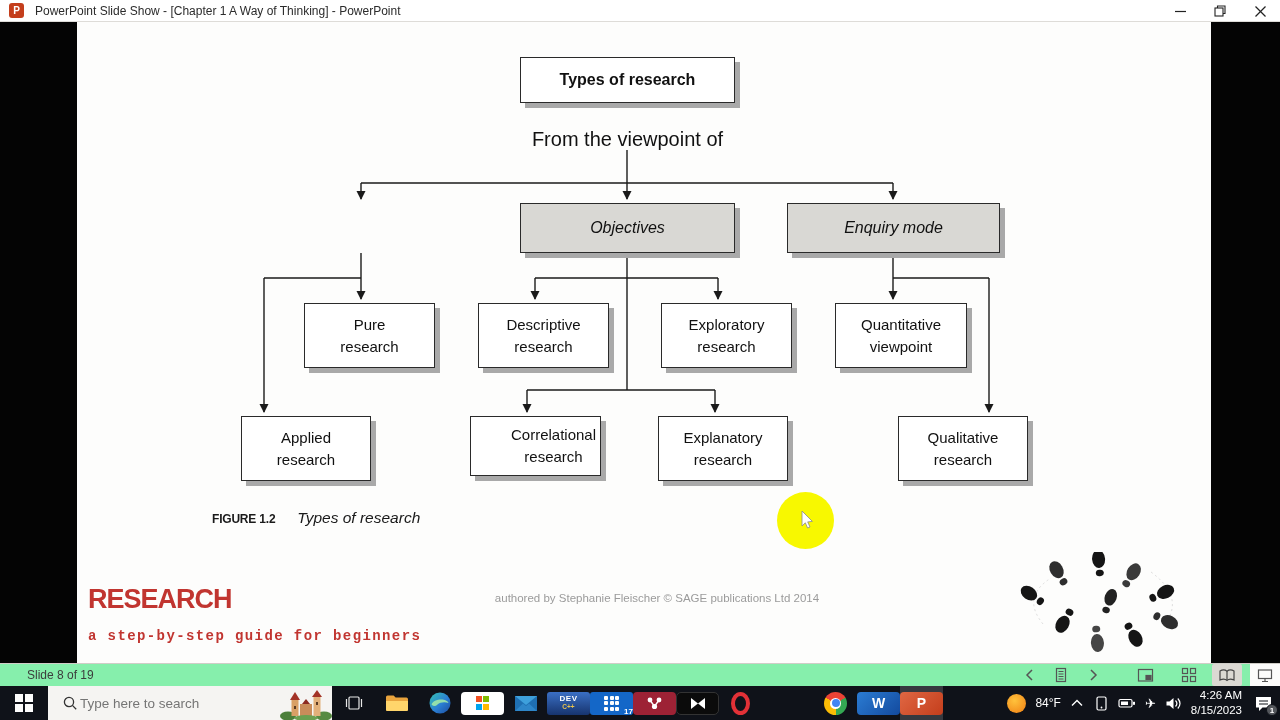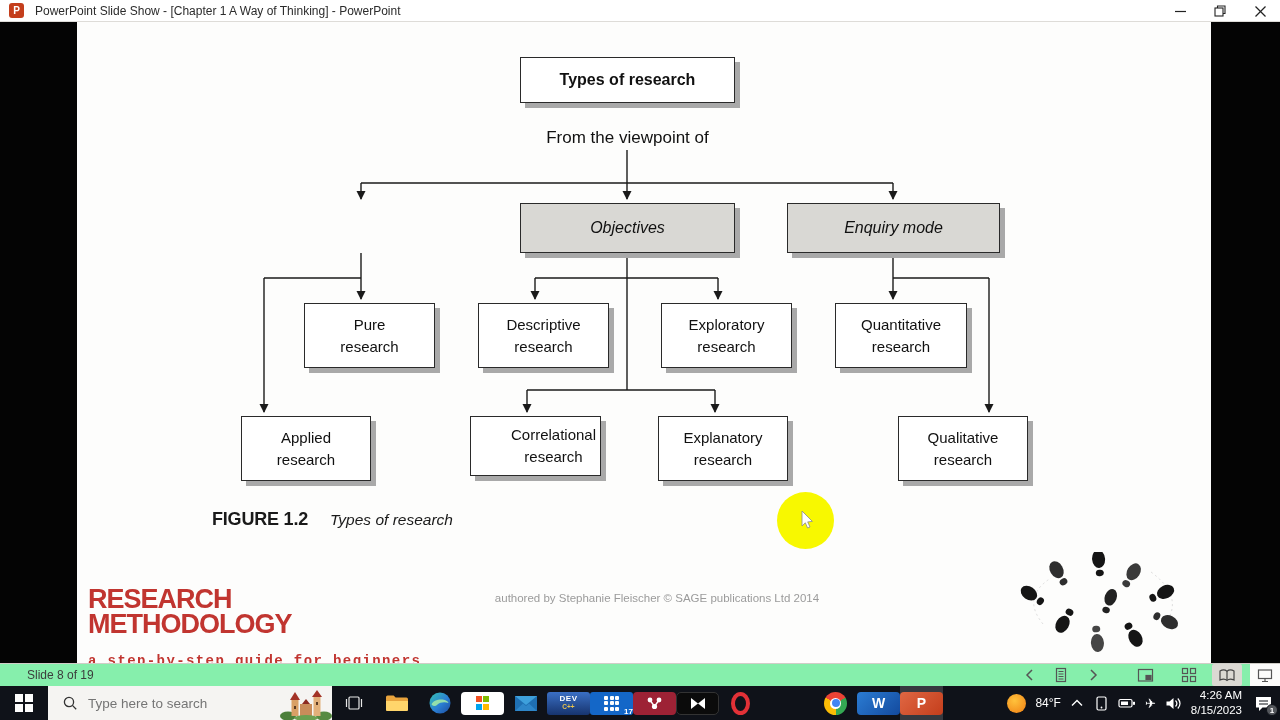--- a/index.html
+++ b/index.html
@@ -22,24 +22,24 @@
   #connectors { position:absolute; left:0; top:0; z-index:1; }
 
   .dbox { position:absolute; border:1.4px solid #2a2a2a; background:#fff; box-shadow:5px 5px 0 #a9a9a9;
           display:flex; align-items:center; justify-content:center; text-align:center;
           font-size:15px; color:#111; z-index:2; }
   .dbox.gray { background:#d9d8d4; font-style:italic; font-size:16px; }
   .dbox.root { font-weight:bold; font-size:16px; }
   .wrap2 { white-space:pre-line; line-height:1.45;margin-left:8px; }
 
   #subtitle { position:absolute; left:428px; top:106px; width:245px; text-align:center;
-              font-size:17px; color:#111; z-index:2; }
+              font-size:20px; color:#111; z-index:2; }
 
   #caption { position:absolute; left:135px; top:487px; display:flex; align-items:baseline; gap:22px; z-index:2; }
-  #caption .fig { font-size:18px; font-weight:bold; letter-spacing:-0.2px; color:#1a1a1a; }
+  #caption .fig { font-size:12px; font-weight:bold; letter-spacing:-0.2px; color:#1a1a1a; }
   #caption .cap-italic { font-style:italic; font-size:15.5px; color:#1a1a1a; }
 
   #highlight { position:absolute; left:700px; top:470px; width:57px; height:57px; border-radius:50%;
                background:#f8f800; z-index:3; }
   #cursor { position:absolute; left:24px; top:19px; }
 
   #logo { position:absolute; left:11px; top:565px; color:#c13530; z-index:2; }
   .logo-line { font-weight:bold; font-size:27px; line-height:25px; letter-spacing:-1px; }
   .logo-tag { font-family:"Liberation Mono",monospace; font-weight:bold; font-size:14px;
               letter-spacing:1.4px; margin-top:16px; white-space:nowrap; }
@@ -62,21 +62,21 @@
   
   #taskbar { position:absolute; top:686px; left:0; width:1280px; height:34px; background:#0f1219;
              display:flex; align-items:stretch; z-index:6; }
   #start { width:48px; display:flex; align-items:center; justify-content:center; flex:none; }
   .win-logo { display:grid; grid-template-columns:8px 8px; grid-template-rows:8px 8px; gap:1.5px; }
   .win-logo div { background:#fcfcfc; }
   #searchbox { width:284px; background:#f5f4f2; display:flex; align-items:center; position:relative;
                flex:none; overflow:hidden; }
   #searchbox .mag { margin-left:14px; flex:none; }
   #search-input { border:none; outline:none; background:transparent; font-size:13.5px; color:#222;
-                  width:175px; margin-left:10px; font-family:"Liberation Sans",sans-serif; }
+                  width:175px; margin-left:2px; font-family:"Liberation Sans",sans-serif; }
   #search-castle { position:absolute; right:0px; bottom:0px; }
   .tb-slot { width:43px; display:flex; align-items:center; justify-content:center; flex:none; position:relative; }
   .tb-slot.active { background:rgba(255,255,255,0.17); }
   .gap-before { margin-left:52px; }
 
   .ic-sq { width:45px; height:23px; border-radius:4px; display:flex; align-items:center;
            justify-content:center; color:#fff; font-weight:bold; }
   .ic-word { background:linear-gradient(135deg,#2b7cd3,#134a9e); font-size:14px; }
   .ic-ppt  { background:linear-gradient(135deg,#e06743,#c43e1c); font-size:14px; }
   .ic-dev  { background:linear-gradient(180deg,#3a6fc4,#17346e); border-radius:3px; flex-direction:column; line-height:1; }
@@ -176,21 +176,21 @@
       <div class="dbox gray" style="left:443px;top:181px;width:215px;height:50px;">Objectives</div>
       <div class="dbox gray" style="left:710px;top:181px;width:213px;height:50px;">Enquiry mode</div>
 
       <div class="dbox wrap2" style="left:219px;top:281px;width:131px;height:65px;">Pure
 research</div>
       <div class="dbox wrap2" style="left:393px;top:281px;width:131px;height:65px;">Descriptive
 research</div>
       <div class="dbox wrap2" style="left:576px;top:281px;width:131px;height:65px;">Exploratory
 research</div>
       <div class="dbox wrap2" style="left:750px;top:281px;width:132px;height:65px;">Quantitative
-research</div>
+viewpoint</div>
 
       <div class="dbox wrap2" style="left:156px;top:394px;width:130px;height:65px;">Applied
 research</div>
       <div class="dbox wrap2" style="left:385px;top:394px;width:131px;height:60px;padding-left:36px;">Correlational
 research</div>
       <div class="dbox wrap2" style="left:573px;top:394px;width:130px;height:65px;">Explanatory
 research</div>
       <div class="dbox wrap2" style="left:813px;top:394px;width:130px;height:65px;">Qualitative
 research</div>
 
@@ -200,21 +200,20 @@
       </div>
 
       <div id="highlight">
         <svg id="cursor" width="14" height="20">
           <path d="M1,0 L1,15 L4.3,11.8 L6.6,17 L9,16 L6.7,10.9 L11.4,10.4 Z" fill="#fff" stroke="#8a8a8a" stroke-width="0.8"></path>
         </svg>
       </div>
 
       <div id="logo">
         <div class="logo-line">RESEARCH</div>
-        <div class="logo-line">METHODOLOGY</div>
         <div class="logo-tag">a step-by-step guide for beginners</div>
       </div>
 
       <div id="credit">authored by Stephanie Fleischer © SAGE publications Ltd 2014</div>
 
       <svg id="footprints" width="180" height="100" viewBox="0 0 180 100">
         <path d="M30 72 Q8 45 38 26" stroke="#dcdcdc" fill="none" stroke-dasharray="2 3"></path>
         <path d="M138 20 Q172 45 152 72" stroke="#dcdcdc" fill="none" stroke-dasharray="2 3"></path>
         <g>
           <g transform="translate(20,44) rotate(-55)" fill="#151515">

